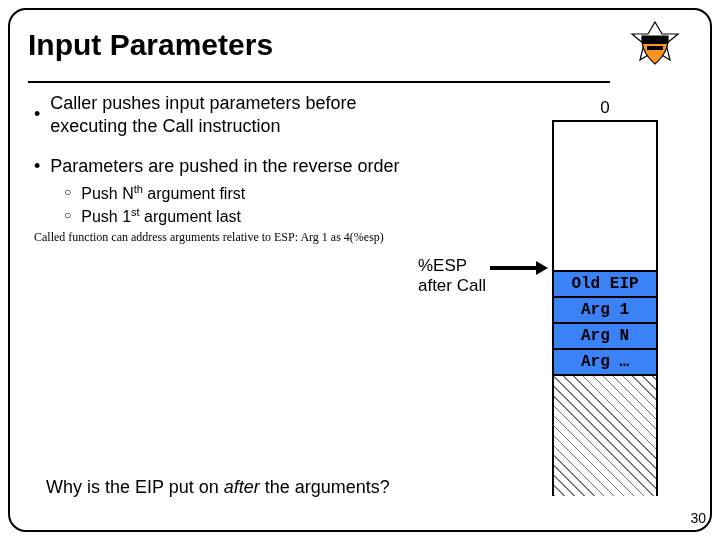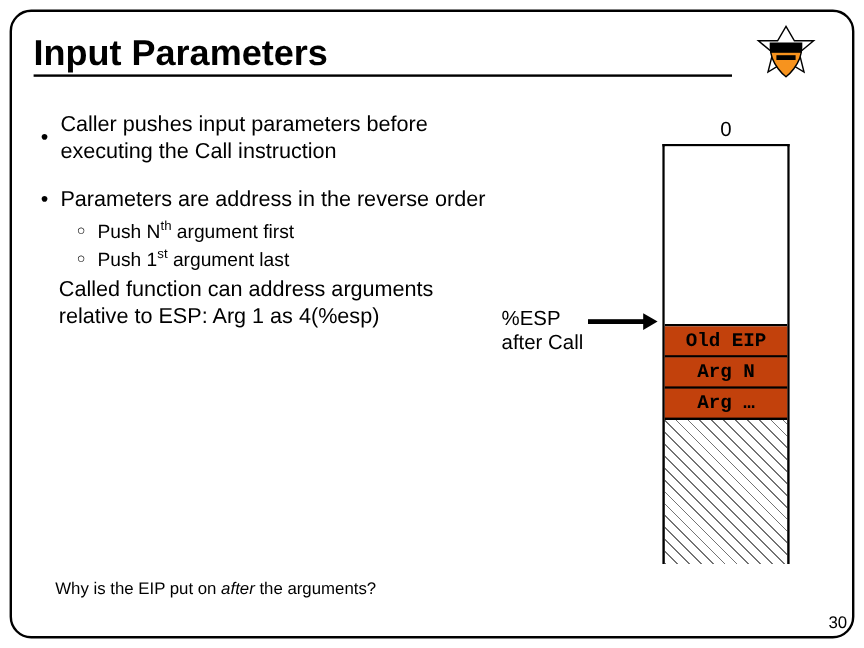--- a/index.html
+++ b/index.html
@@ -14,21 +14,21 @@
     position: absolute;
     left: 8px; top: 8px; right: 8px; bottom: 8px;
     border: 2px solid #000;
     border-radius: 18px;
     background: #fff;
   }
   .title-wrap {
     position: absolute;
     left: 18px; top: 18px; right: 100px;
     border-bottom: 2px solid #000;
-    padding-bottom: 0;
+    padding-bottom: 19px;
   }
   .title {
     font-size: 30px;
     font-weight: bold;
     color: #000;
   }
   .crest {
     position: absolute;
     right: 18px; top: 10px;
     width: 74px; height: 52px;
@@ -46,29 +46,30 @@
   }
   .bul { display: flex; align-items: center; }
   .bul::before { content: "•"; font-size: 18px; margin-right: 10px; }
   .sub-list {
     margin: 4px 0 2px 30px;
     font-size: 16px;
   }
   .sub-item { display: flex; line-height: 1.3; max-width: 350px; }
   .sub-item::before { content: "○"; font-size: 12px; margin-right: 10px; margin-top: 3px; color: #000; }
   .called {
+    font-size: 12px;
+    line-height: 1.25;
+    margin-left: 0;
+    max-width: 420px;
+    font-family: Liberation Serif, serif;
+  }
+  .question {
+    position: absolute;
+    left: 12px; bottom: 8px;
     font-size: 18px;
-    line-height: 1.25;
-    margin-left: 15px;
-    max-width: 420px;
-  }
-  .question {
-    position: absolute;
-    left: 12px; bottom: 8px;
-    font-size: 14px;
   }
   .question .after { font-style: italic; }
   sup { font-size: 11px; vertical-align: super; }
 
   
   .stack {
     position: absolute;
     right: 28px; top: 6px;
     width: 106px;
   }
@@ -89,21 +90,21 @@
     height: 26px;
     display: flex;
     align-items: center;
     justify-content: center;
     font-family: "Courier New", monospace;
     font-weight: bold;
     font-size: 16px;
     background: #fff;
   }
   .cell.empty-top { height: 150px; }
-  .cell.gray { background: #c2410c; }
+  .cell.gray { background: #3b82f6; }
   .stack-bottom {
     border: 2px solid #000;
     border-top: none;
     border-bottom: none;
     height: 120px;
     width: 100%;
     position: relative;
     overflow: hidden;
   }
   .hatch {
@@ -166,21 +167,21 @@
   </div>
 
   <div class="body-area">
 
     <div class="top-bullet bul">
       <span>Caller pushes input parameters before executing the Call instruction</span>
     </div>
 
     <div class="mid-bullet">
       <div class="bul">
-        <span>Parameters are address in the reverse order</span>
+        <span>Parameters are pushed in the reverse order</span>
       </div>
       <div class="sub-list">
         <div class="sub-item">
           <span>
             <span>Push N</span><sup>th</sup><span> argument first</span>
           </span>
         </div>
         <div class="sub-item">
           <span>
             <span>Push 1</span><sup>st</sup><span> argument last</span>
@@ -192,20 +193,21 @@
 
     <div class="question">
       <span>Why is the EIP put on </span><span class="after">after</span><span> the arguments?</span>
     </div>
 
     <div class="stack">
       <div class="zero-label">0</div>
       <div class="stack-cells">
         <div class="cell empty-top"></div>
         <div class="cell gray">Old EIP</div>
+        <div class="cell gray">Arg 1</div>
         <div class="cell gray">Arg N</div>
         <div class="cell gray">Arg …</div>
       </div>
       <div class="stack-bottom">
         <div class="hatch"></div>
       </div>
     </div>
 
     <div class="esp-label">
       <div>%ESP</div>

